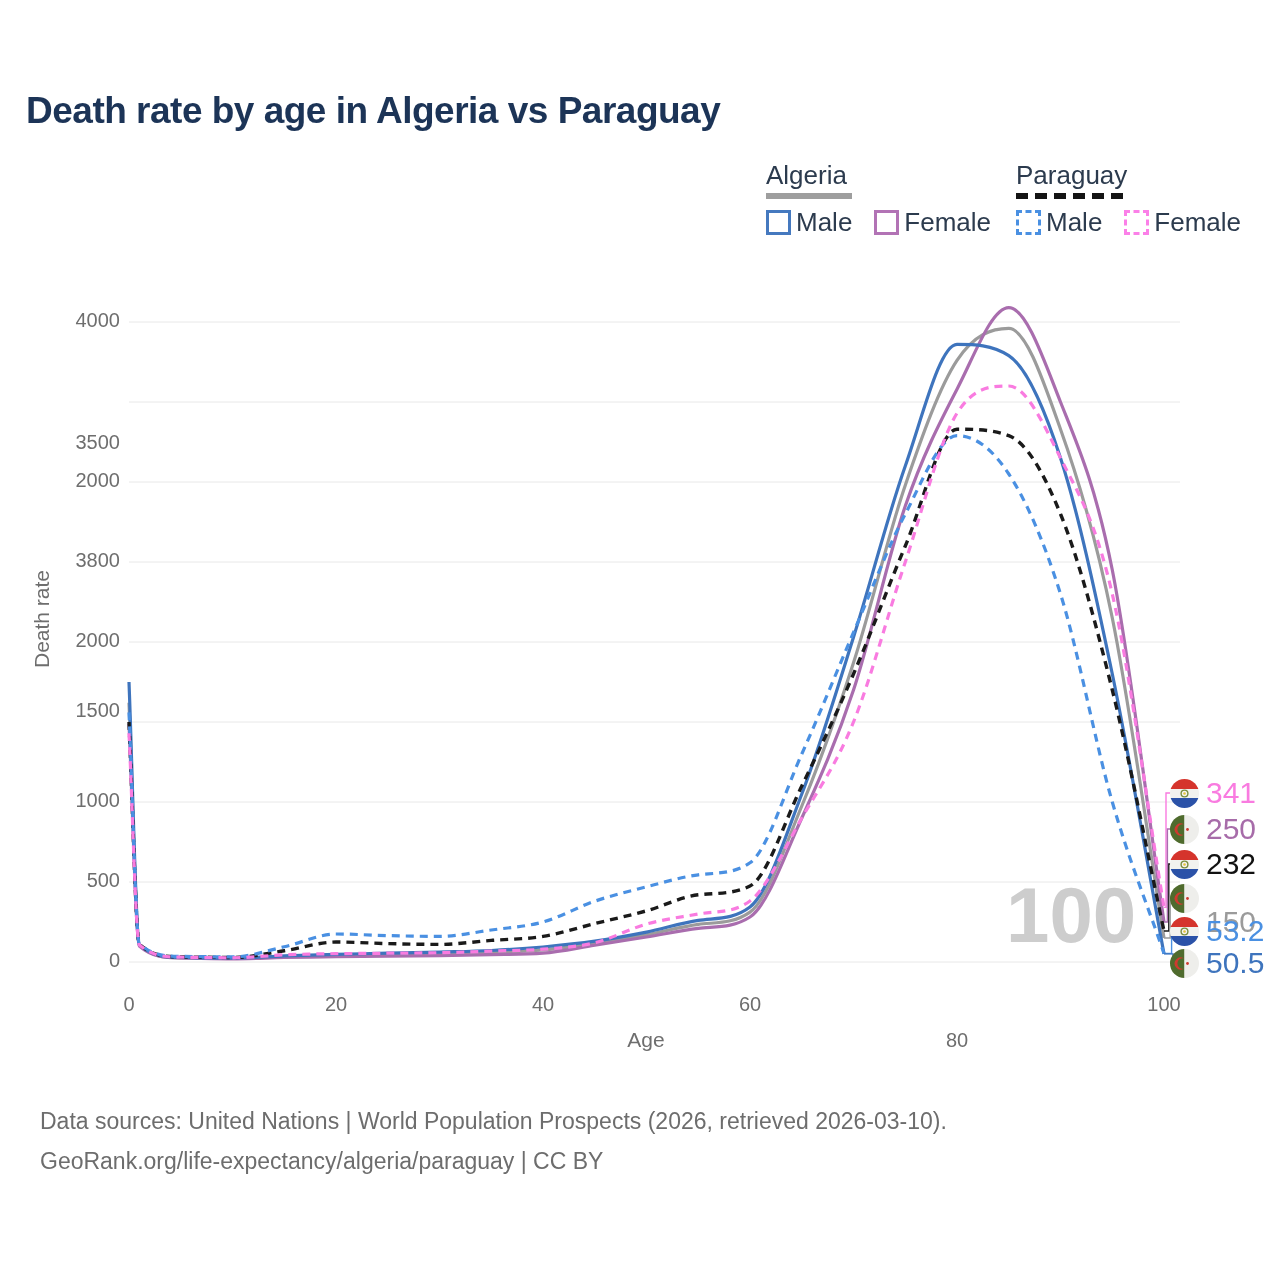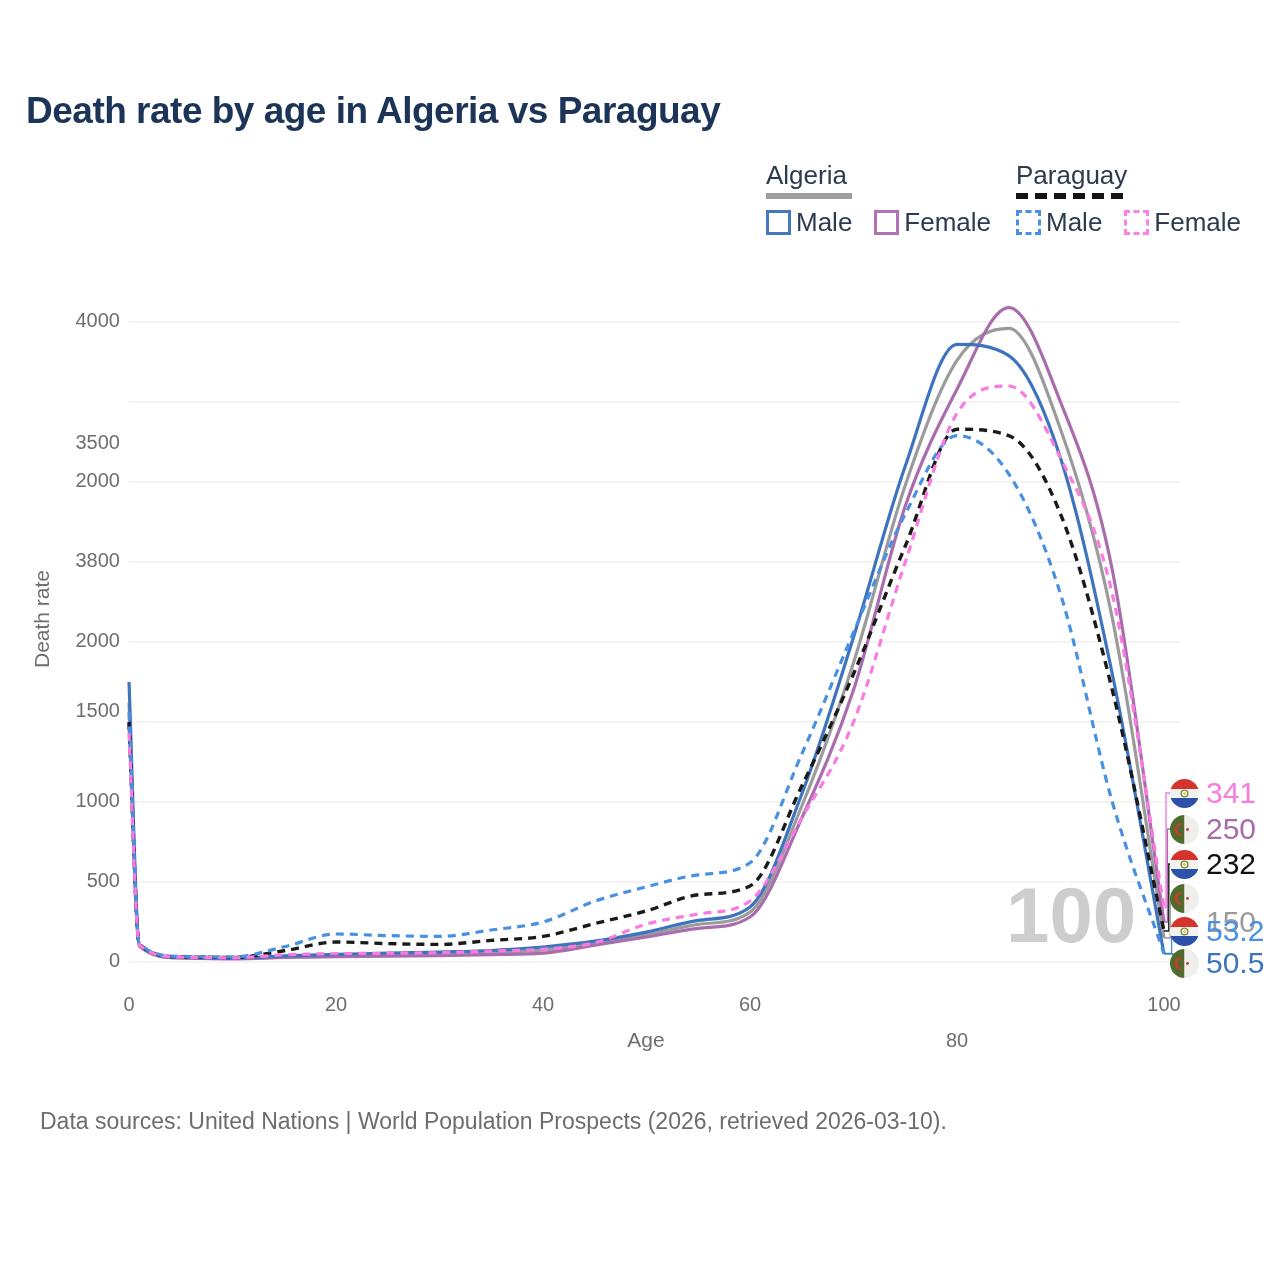--- a/index.html
+++ b/index.html
@@ -164,14 +164,15 @@
     <span class="flag"><svg width="29" height="29" viewBox="0 0 29 29">
           <rect width="14.5" height="29" fill="#4f6b2d"></rect>
           <rect x="14.5" width="14.5" height="29" fill="#eeeeeb"></rect>
           <path d="M 14 9.5 A 6 6 0 1 0 14 19.5 A 5.2 5.2 0 1 1 14 9.5 Z" fill="#cf3a2f"></path>
           <circle cx="17.5" cy="14.5" r="1.4" fill="#cf3a2f"></circle>
         </svg></span>
     <span class="endval" style="color:#3e74bd;">50.5</span>
   </div>
 
   <div class="footer" style="top:1108px;">Data sources: United Nations | World Population Prospects (2026, retrieved 2026-03-10).</div>
+  <div class="footer" style="top:1148px;">GeoRank.org/life-expectancy/algeria/paraguay | CC BY</div>
 
 </div>
 
 </body></html>

